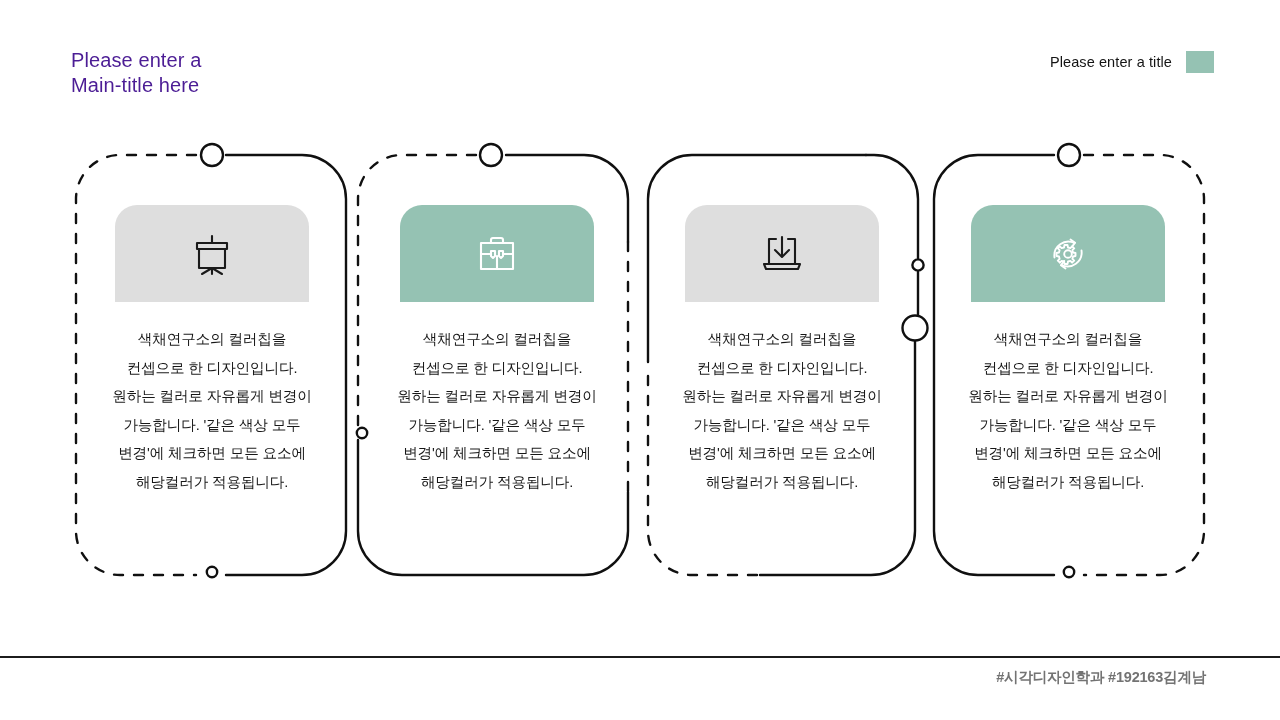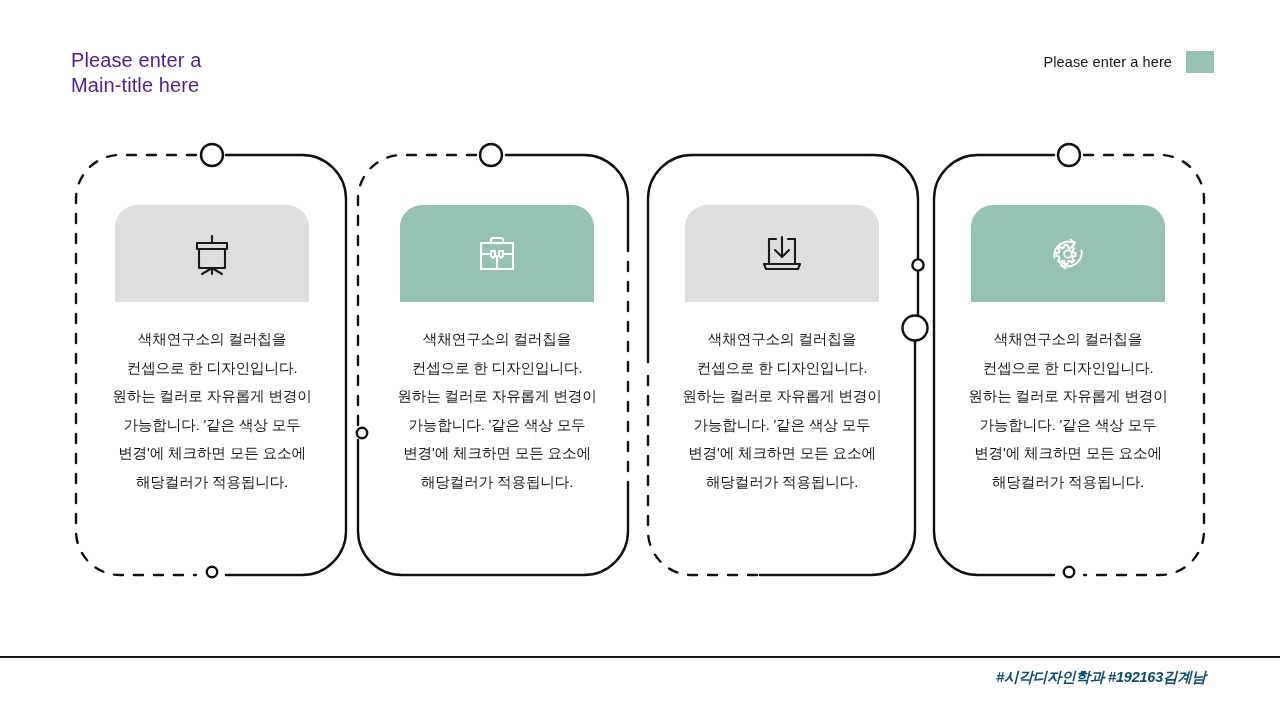--- a/index.html
+++ b/index.html
@@ -106,32 +106,31 @@
     height: 2px;
     background: #1c1c1c;
   }
   .footer-text {
     position: absolute;
     right: 74px;
     top: 668px;
     font-size: 14.5px;
     font-weight: 700;
     letter-spacing: -0.2px;
-    color: #0c4a6e;
-    font-style: italic;
+    color: #737373;
   }
 </style>
 </head>
 <body>
 
 <div class="main-title">Please enter a
 Main-title here</div>
 
 <div class="header-right">
-  <div class="header-right-title">Please enter a here</div>
+  <div class="header-right-title">Please enter a title</div>
   <div class="header-swatch"></div>
 </div>
 
 <div class="deck">
 <svg width="1280" height="720" viewBox="0 0 1280 720" fill="none" xmlns="http://www.w3.org/2000/svg">
   <g stroke="#101010" stroke-width="2.4" fill="none" stroke-linecap="round">
 
     <path d="M196 155 H120 A44 44 0 0 0 76 199 V531 A44 44 0 0 0 120 575 H196" stroke-dasharray="9 11"></path>
 
     <path d="M226 155 H302 A44 44 0 0 1 346 199 V531 A44 44 0 0 1 302 575 H226"></path>

